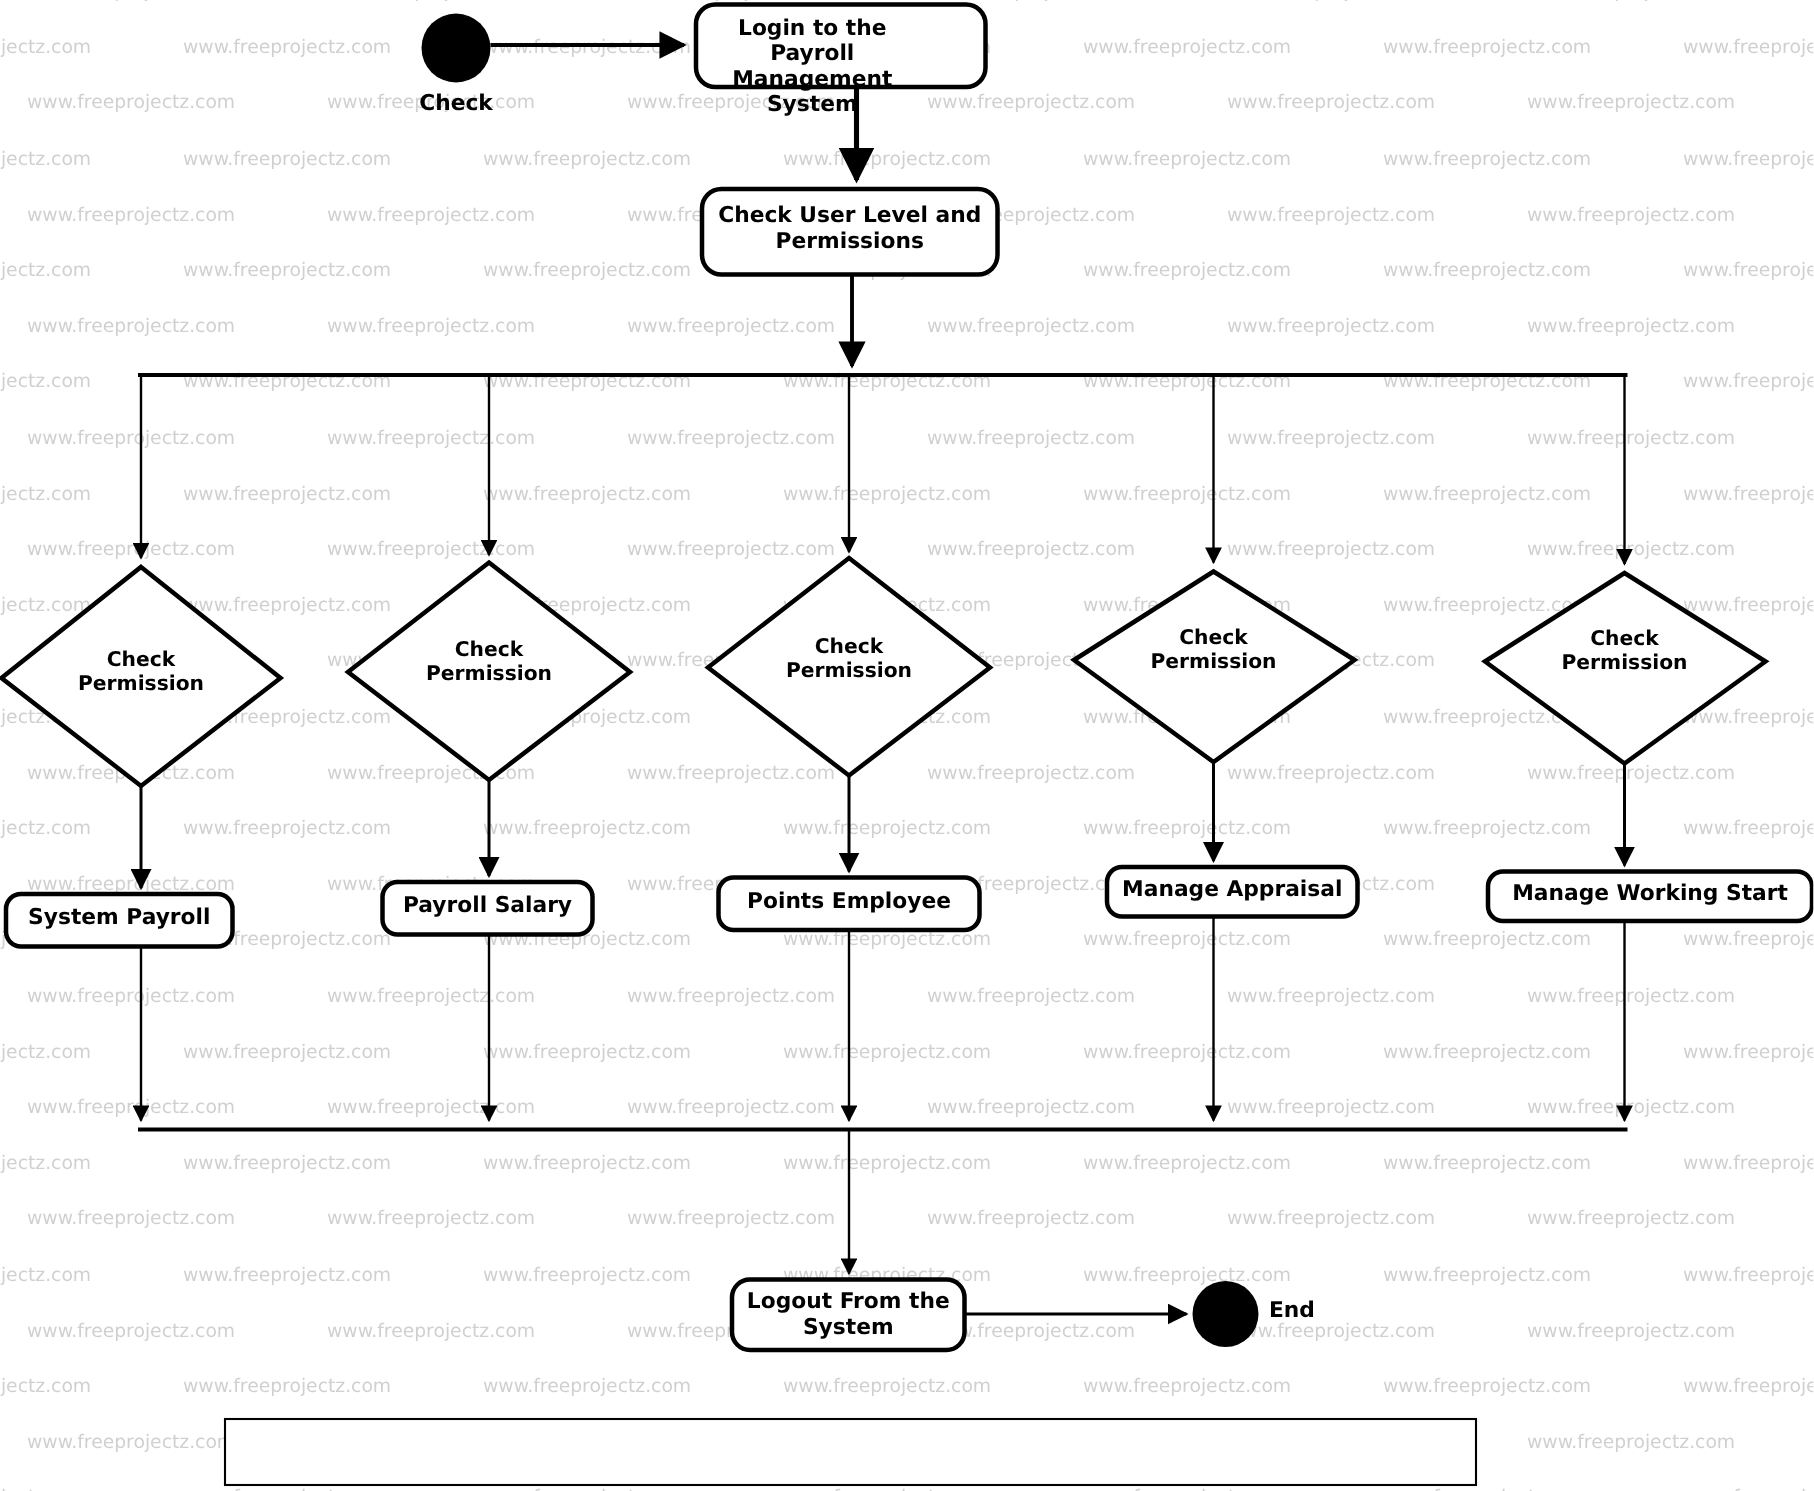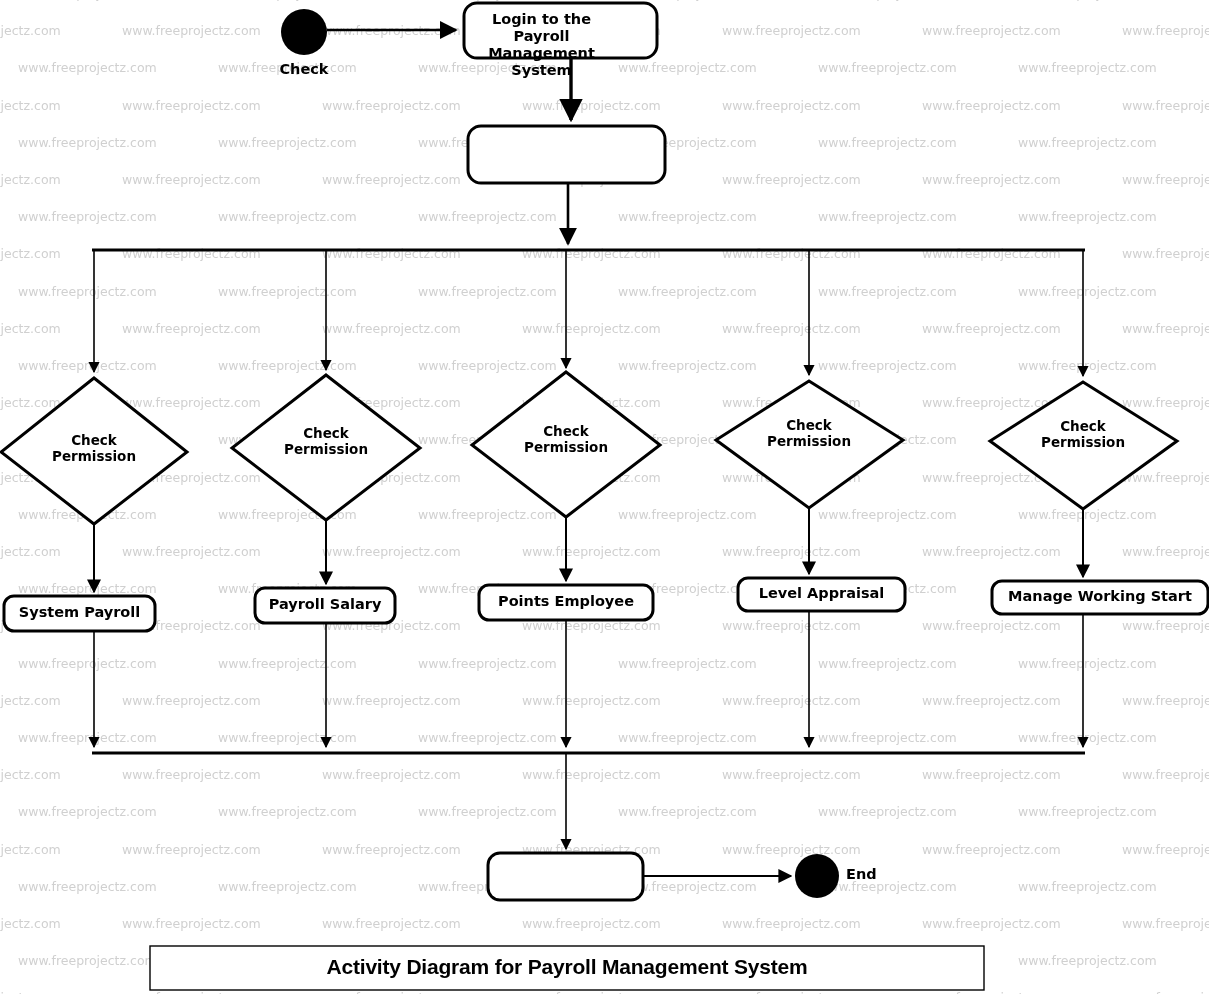--- a/index.html
+++ b/index.html
@@ -334,34 +334,37 @@
     </svg>
   </div>
 
   <div id="labels">
 
     <div class="lbl marker-lbl" style="left:264px; top:61px; width:80px;">Check</div>
     <div class="lbl marker-lbl" style="left:846px; top:866px; width:60px; text-align:left;">End</div>
 
     <div class="lbl node-lbl" style="left:464px; top:11px; width:155px;">Login to the Payroll
 Management System</div>
+    <div class="lbl node-lbl" style="left:468px; top:136px; width:197px;">Check User Level and
+Permissions</div>
+    <div class="lbl node-lbl" style="left:488px; top:860px; width:155px;">Logout From the
+System</div>
 
     <div class="lbl diamond-lbl" style="left:24px; top:433px; width:140px;">Check
 Permission</div>
     <div class="lbl diamond-lbl" style="left:256px; top:426px; width:140px;">Check
 Permission</div>
     <div class="lbl diamond-lbl" style="left:496px; top:424px; width:140px;">Check
 Permission</div>
     <div class="lbl diamond-lbl" style="left:739px; top:418px; width:140px;">Check
 Permission</div>
     <div class="lbl diamond-lbl" style="left:1013px; top:419px; width:140px;">Check
 Permission</div>
 
     <div class="lbl node-lbl" style="left:4px; top:604px; width:151px;">System Payroll</div>
     <div class="lbl node-lbl" style="left:255px; top:596px; width:140px;">Payroll Salary</div>
     <div class="lbl node-lbl" style="left:479px; top:593px; width:174px;">Points Employee</div>
-    <div class="lbl node-lbl" style="left:738px; top:585px; width:167px;">Level Appraisal</div>
+    <div class="lbl node-lbl" style="left:738px; top:585px; width:167px;">Manage Appraisal</div>
     <div class="lbl node-lbl" style="left:992px; top:588px; width:216px;">Manage Working Start</div>
 
-    <div class="lbl caption-lbl" style="left:150px; top:955px; width:834px;">Activity Diagram for Payroll Management System</div>
   </div>
 
 </div>
 
 </body></html>

